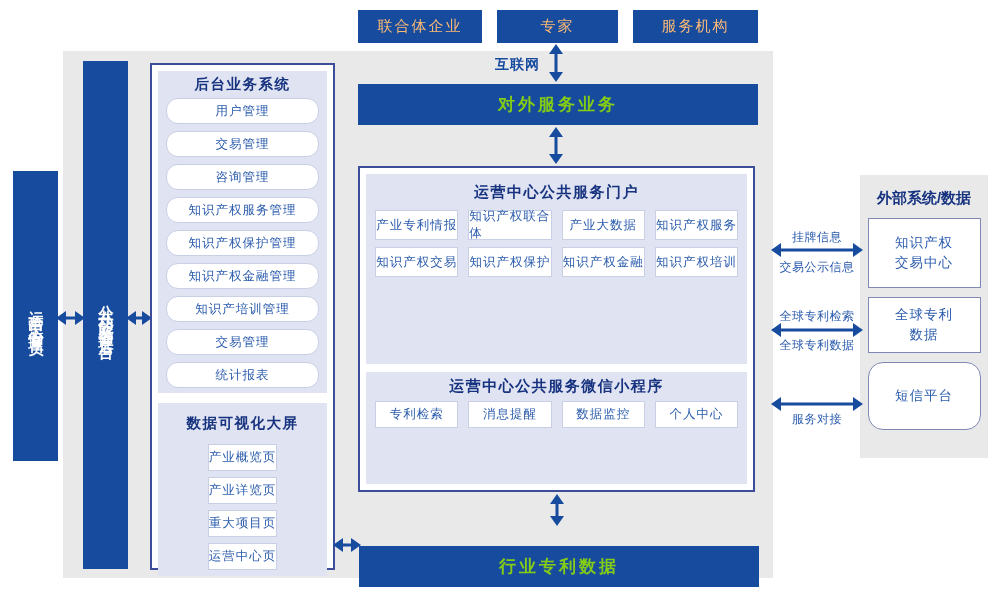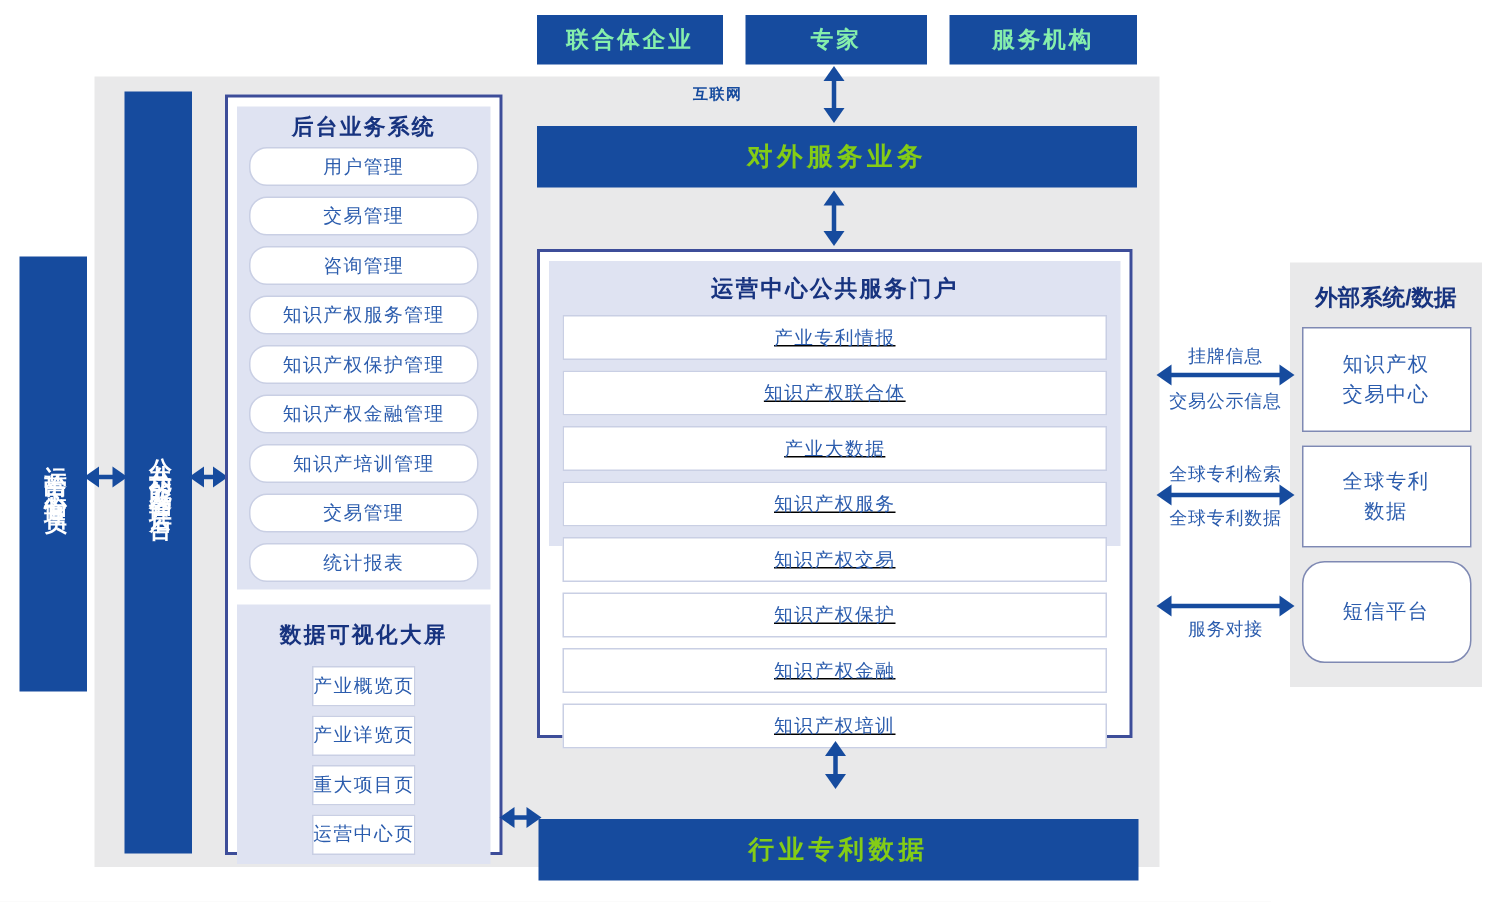--- a/index.html
+++ b/index.html
@@ -16,21 +16,21 @@
   html,body{background:#ffffff;}
   body{font-family:"Liberation Sans","DejaVu Sans",sans-serif;}
   .stage{position:relative;width:1000px;height:601px;background:#ffffff;overflow:hidden;}
 
   .abs{position:absolute;}
 
   
   .gray-panel{background:var(--gray);}
 
   
-  .entity{background:var(--navy);color:#86efac;font-weight:bold;font-size:15px;
+  .entity{background:var(--navy);color:#fdba74;font-weight:normal;font-size:15px;
           display:flex;align-items:center;justify-content:center;letter-spacing:2px;height:33px;top:10px;}
   .main-bar{background:var(--navy);color:#84cc16;font-weight:bold;font-size:17px;
             display:flex;align-items:center;justify-content:center;letter-spacing:3px;height:41px;}
 
   
   .v-bar{background:var(--navy);color:#fff;font-weight:bold;font-size:15px;
          display:flex;align-items:center;justify-content:center;
          writing-mode:vertical-rl;text-orientation:upright;letter-spacing:5px;}
 
   
@@ -51,39 +51,39 @@
   .panel-a .item{height:26px;flex:none;border-radius:12px;}
   .panel-b{flex:1;padding:0 8px 6px 8px;display:flex;flex-direction:column;}
   .panel-b .lav-header{height:41px;flex:none;}
   .panel-b .items{display:flex;flex-direction:column;gap:6px;align-items:center;}
   .panel-b .item{height:27px;flex:none;}
 
   
   .center-box{left:358px;top:166px;width:397px;height:326px;padding:6px;display:flex;flex-direction:column;gap:8px;}
   .panel-portal{height:190px;padding:0 9px 9px 9px;display:flex;flex-direction:column;}
   .panel-portal .lav-header{height:36px;flex:none;font-size:15px;}
-  .grid-2{display:grid;grid-template-columns:1fr;gap:7px 10px;text-decoration:underline;}
+  .grid-2{display:grid;grid-template-columns:1fr 1fr 1fr 1fr;gap:7px 10px;}
   .panel-portal .item{height:30px;}
   .panel-mini{flex:1;padding:0 9px 9px 9px;display:flex;flex-direction:column;}
   .panel-mini .lav-header{height:29px;flex:none;font-size:15px;}
   .panel-mini .grid-2{gap:12px 10px;}
   .panel-mini .item{height:27px;}
 
   
   .right-panel{left:860px;top:175px;width:128px;height:283px;display:flex;flex-direction:column;align-items:center;padding-top:12px;}
   .right-title{color:var(--header-text);font-weight:bold;font-size:15px;height:22px;display:flex;align-items:center;}
   .right-boxes{margin-top:9px;display:flex;flex-direction:column;gap:9px;}
   .rbox{width:113px;background:#ffffff;border:1px solid var(--rbox-border);color:var(--item-text);
         font-size:13.5px;display:flex;align-items:center;justify-content:center;text-align:center;
         white-space:pre-line;line-height:1.45;letter-spacing:1px;}
-  .rbox-1{height:70px;}.rbox-2{height:68px;}.rbox-3{height:68px;border-radius:15px;}
+  .rbox-1{height:70px;}.rbox-2{height:56px;}.rbox-3{height:68px;border-radius:15px;}
 
   
   .link-label{color:var(--item-text);font-size:12px;text-align:center;letter-spacing:0.5px;}
-  .internet-label{color:var(--navy);font-weight:bold;font-size:10px;letter-spacing:1px;}
+  .internet-label{color:var(--navy);font-weight:bold;font-size:14px;text-align:right;letter-spacing:1px;}
 
   
   .h-arrow{height:14px;}
   .h-arrow .shaft{position:absolute;left:8px;right:8px;top:50%;height:3px;transform:translateY(-50%);background:var(--navy);}
   .h-arrow::before{content:"";position:absolute;left:0;top:50%;transform:translateY(-50%);
     border-top:7px solid transparent;border-bottom:7px solid transparent;border-right:10px solid var(--navy);}
   .h-arrow::after{content:"";position:absolute;right:0;top:50%;transform:translateY(-50%);
     border-top:7px solid transparent;border-bottom:7px solid transparent;border-left:10px solid var(--navy);}
   .v-arrow{width:14px;}
   .v-arrow .shaft{position:absolute;top:8px;bottom:8px;left:50%;width:3px;transform:translateX(-50%);background:var(--navy);}
@@ -165,20 +165,29 @@
         <div class="item">产业专利情报</div>
         <div class="item">知识产权联合体</div>
         <div class="item">产业大数据</div>
         <div class="item">知识产权服务</div>
         <div class="item">知识产权交易</div>
         <div class="item">知识产权保护</div>
         <div class="item">知识产权金融</div>
         <div class="item">知识产权培训</div>
       </div>
     </div>
+    <div class="lav panel-mini">
+      <div class="lav-header">运营中心公共服务微信小程序</div>
+      <div class="grid-2">
+        <div class="item">专利检索</div>
+        <div class="item">消息提醒</div>
+        <div class="item">数据监控</div>
+        <div class="item">个人中心</div>
+      </div>
+    </div>
   </div>
 
   <div class="abs v-arrow" style="left:550px;top:494px;height:32px;">
       <i class="shaft"></i>
     </div>
   <div class="abs main-bar" style="left:359px;top:528px;width:400px;margin-top:18px;">行业专利数据</div>
   <div class="abs h-arrow" style="left:333px;top:538px;width:28px;">
       <i class="shaft"></i>
     </div>
 

